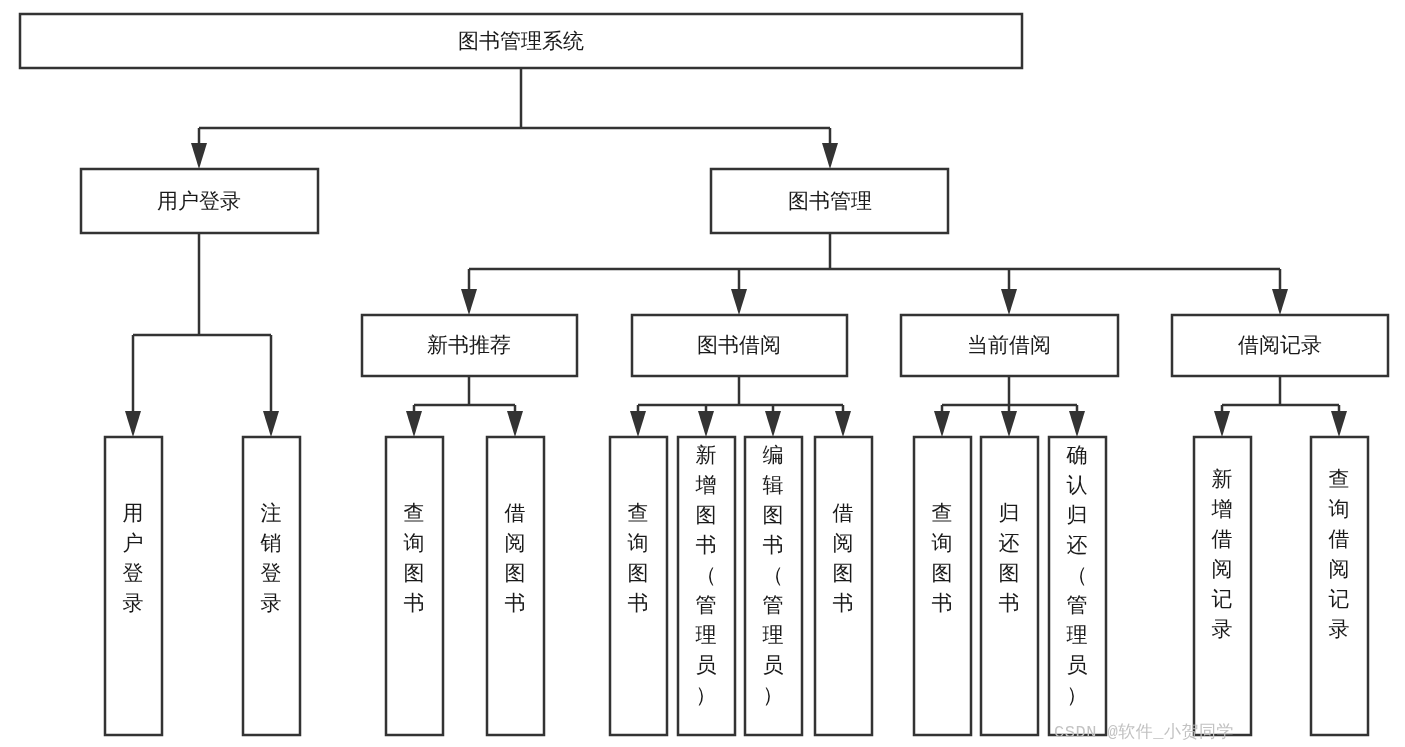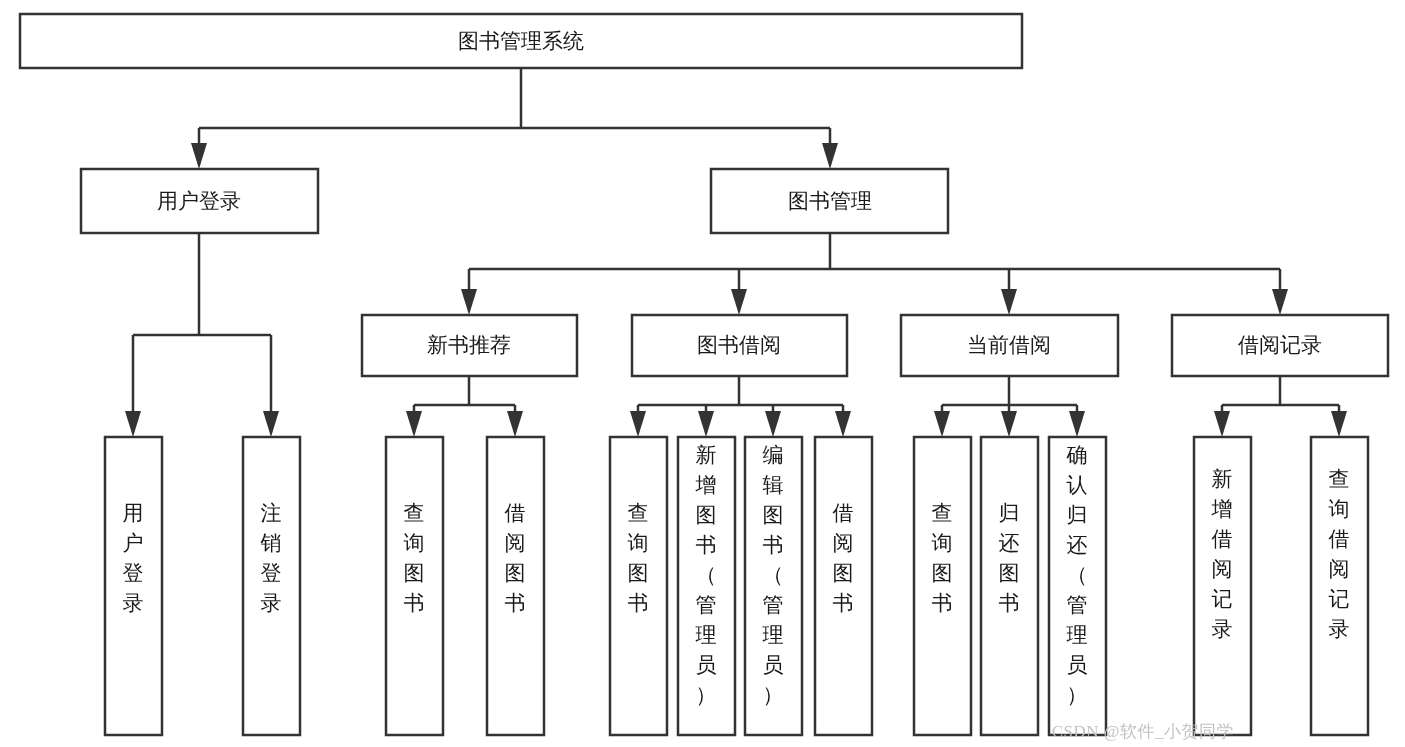--- a/index.html
+++ b/index.html
@@ -52,21 +52,21 @@
   .node-label-v {
     font-family: "Liberation Sans", "DejaVu Sans", sans-serif;
     font-size: 21px;
     fill: #1a1a1a;
     text-anchor: middle;
   }
   .watermark-text {
     position: absolute;
     right: 14px;
     bottom: 4px;
-    font-family: Liberation Serif, serif;
+    font-family: Liberation Mono, monospace;
     font-size: 17px;
     color: #c2c2c2;
     white-space: nowrap;
     letter-spacing: 0.5px;
     user-select: none;
   }
 </style>
 </head>
 <body>
 

